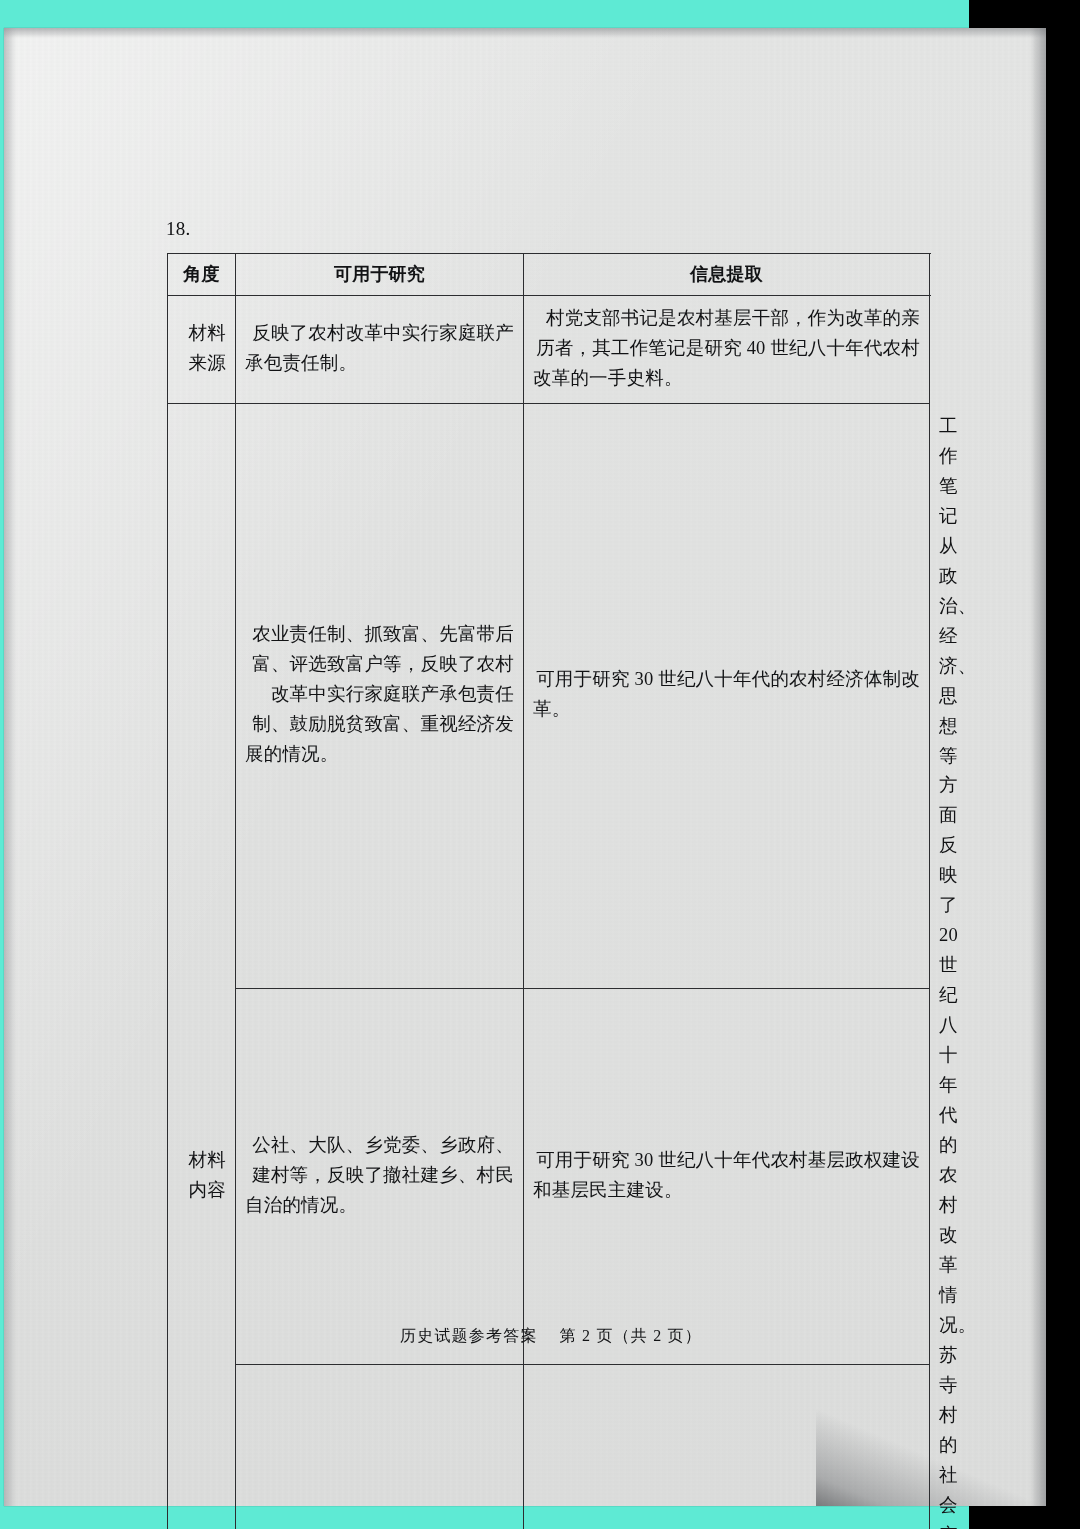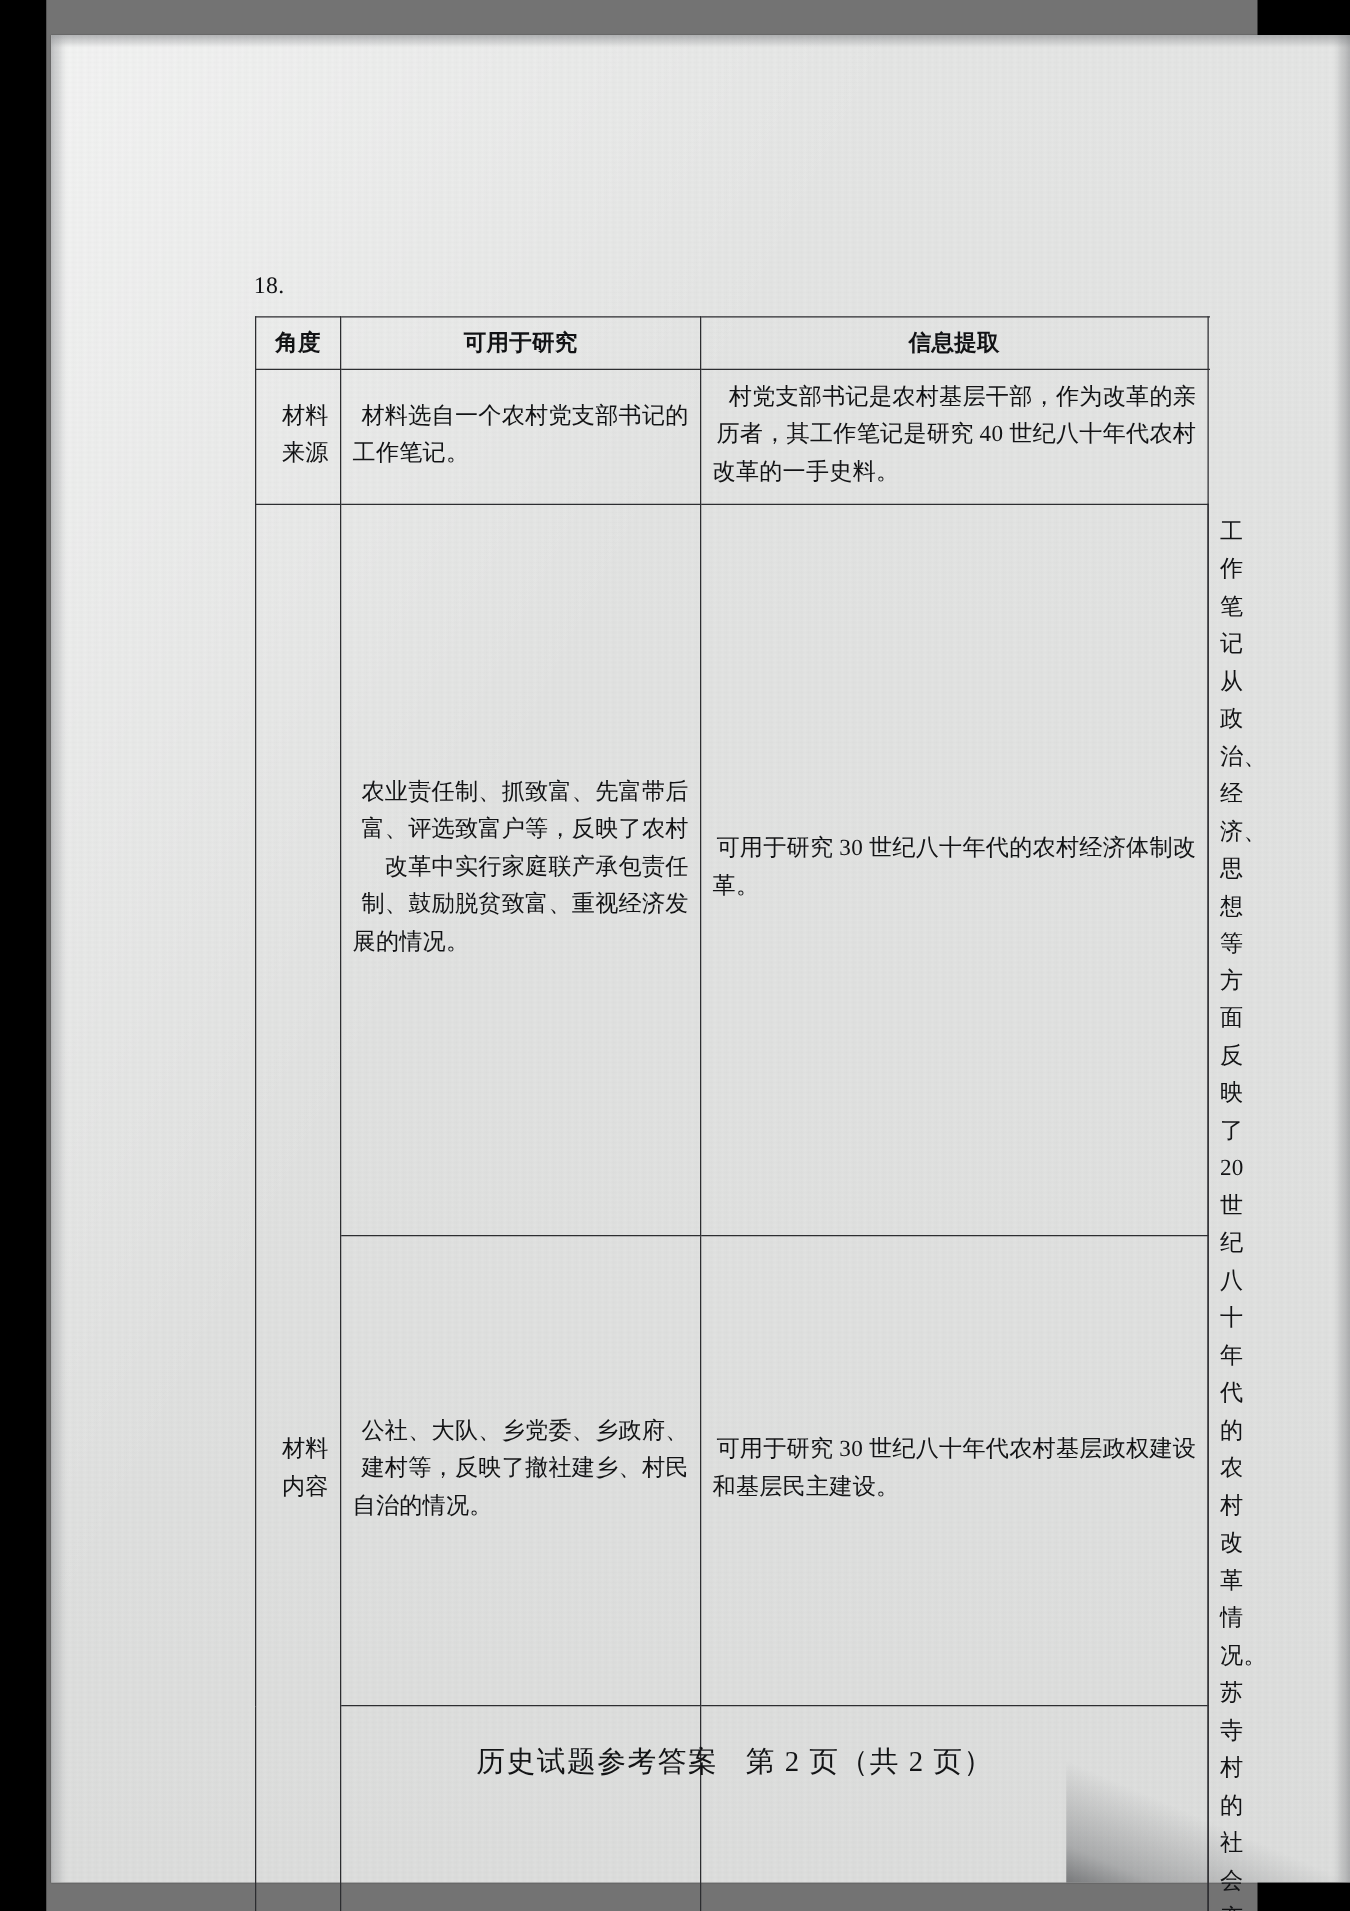--- a/index.html
+++ b/index.html
@@ -12,22 +12,21 @@
     height: 1529px;
     overflow: hidden;
     font-family: "Liberation Serif", "DejaVu Serif", serif;
   }
 
   
   #scan-root {
     position: relative;
     width: 969px;
     height: 1529px;
-    background: #737373;
-    margin-left: 37px;
+    background: #5eead4;
   }
 
   #page-sheet {
     position: absolute;
     left: 4px;
     top: 28px;
     width: 1042px;
     height: 1478px;
     background:
       linear-gradient(118deg, rgba(255,255,255,0.55) 0%, rgba(255,255,255,0.0) 38%),
@@ -130,24 +129,24 @@
   }
   .cell-merged {
     text-align: justify;
     vertical-align: middle;
   }
 
   
   #page-footer {
     position: absolute;
     left: 0;
-    top: 1176px;
+    top: 1108px;
     width: 790px;
     text-align: center;
-    font-size: 23px;
+    font-size: 16px;
     letter-spacing: 1.2px;
     color: #131416;
     font-family: "Liberation Serif", "DejaVu Serif", serif;
   }
   #page-footer .gap { display: inline-block; width: 22px; }
 </style>
 </head>
 <body>
 
 <div id="scan-root">
@@ -173,21 +172,21 @@
           <tr>
             <th colspan="1">角度</th>
             <th colspan="1">可用于研究</th>
             <th colspan="2">信息提取</th>
           </tr>
         </thead>
         <tbody>
 
           <tr>
             <td class="cell-angle"><span>材料</span><br><span>来源</span></td>
-            <td class="cell-body">材料选自一个农村党支部书记的工作笔记。</td>
+            <td class="cell-body">反映了农村改革中实行家庭联产承包责任制。</td>
             <td class="cell-body j-both" colspan="2">村党支部书记是农村基层干部，作为改革的亲历者，其工作笔记是研究 40 世纪八十年代农村改革的一手史料。</td>
           </tr>
 
           <tr>
             <td class="cell-angle" rowspan="3"><span>材料</span><br><span>内容</span></td>
             <td class="cell-body">农业责任制、抓致富、先富带后富、评选致富户等，反映了农村改革中实行家庭联产承包责任制、鼓励脱贫致富、重视经济发展的情况。</td>
             <td class="cell-body">可用于研究 30 世纪八十年代的农村经济体制改革。</td>
             <td class="cell-merged" rowspan="3" style="width:184px;">工作笔记从政治、经济、思想等方面反映了 20 世纪八十年代的农村改革情况。苏寺村的社会变迁是中国农村改革的一个缩影。</td>
           </tr>
 

